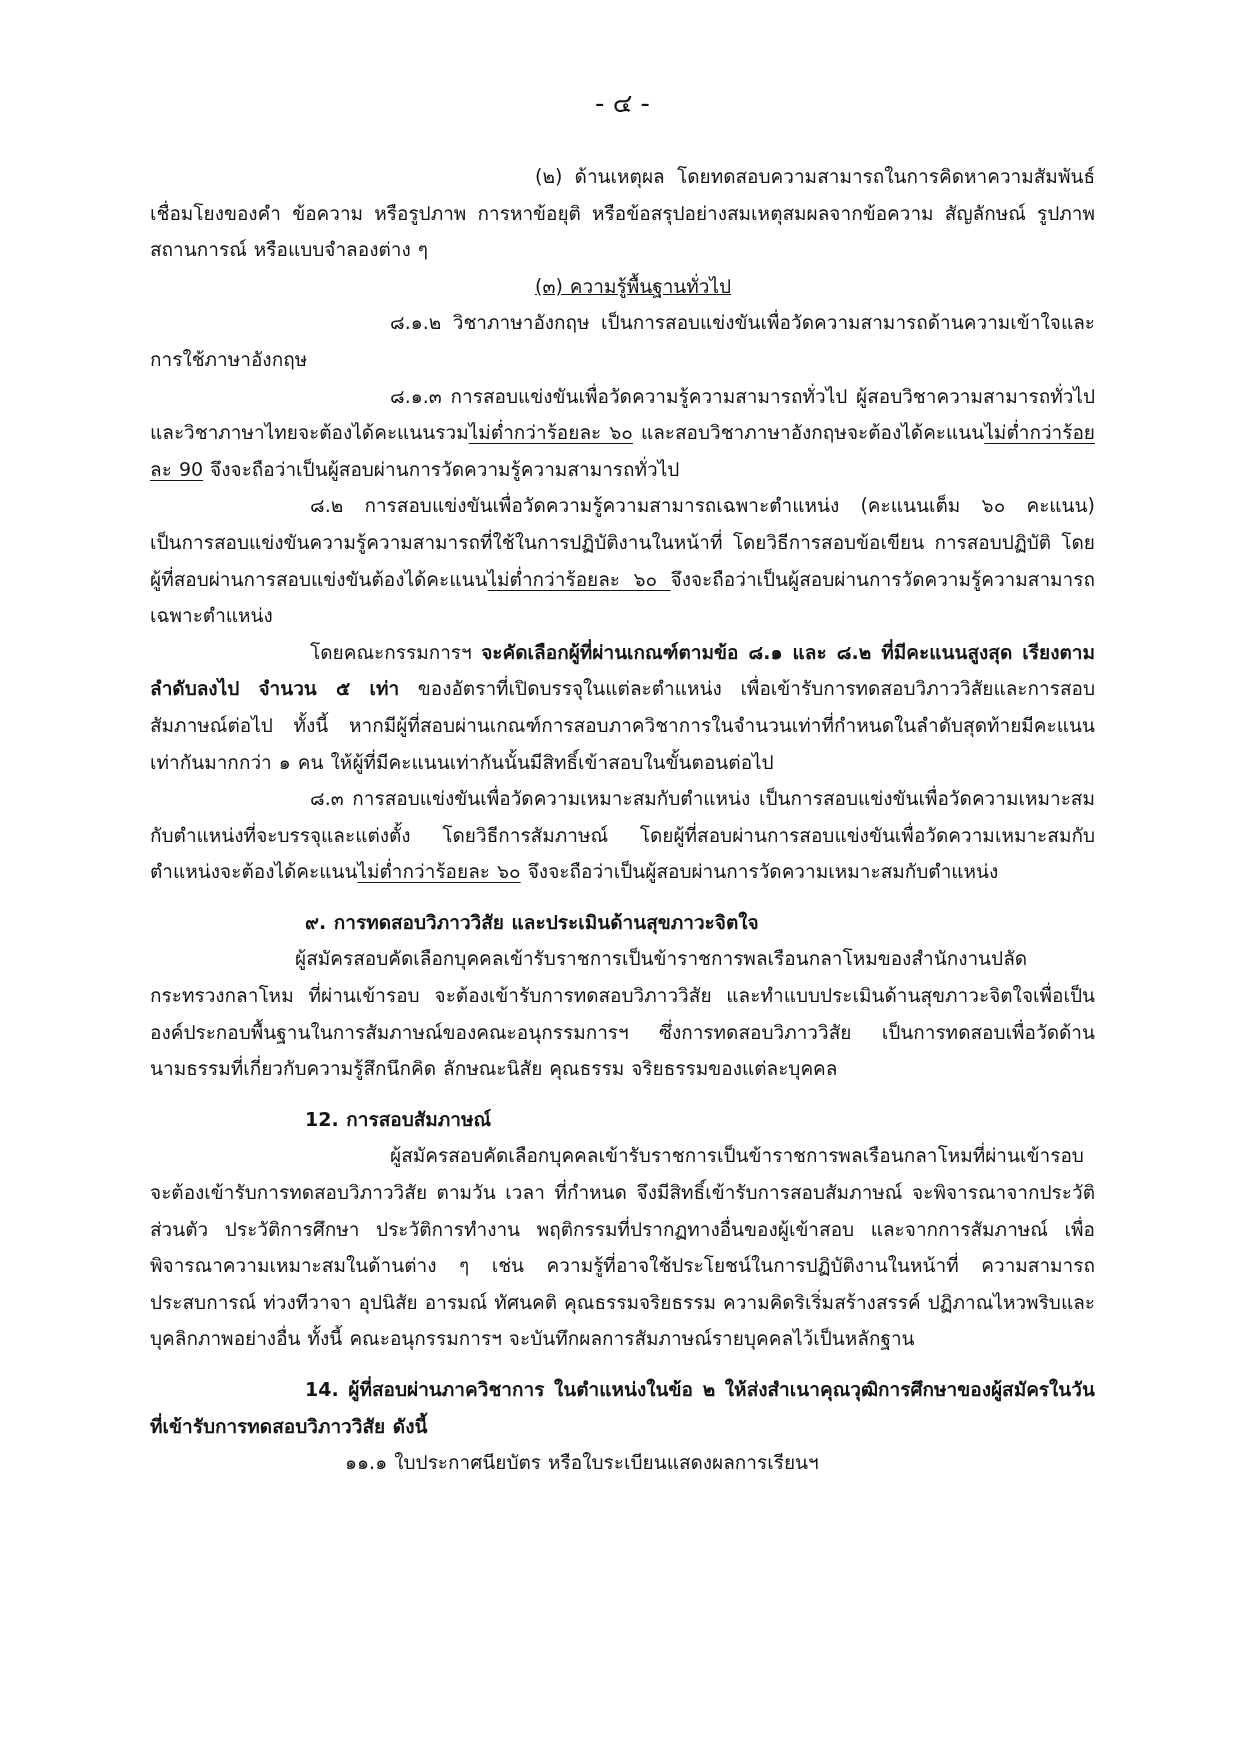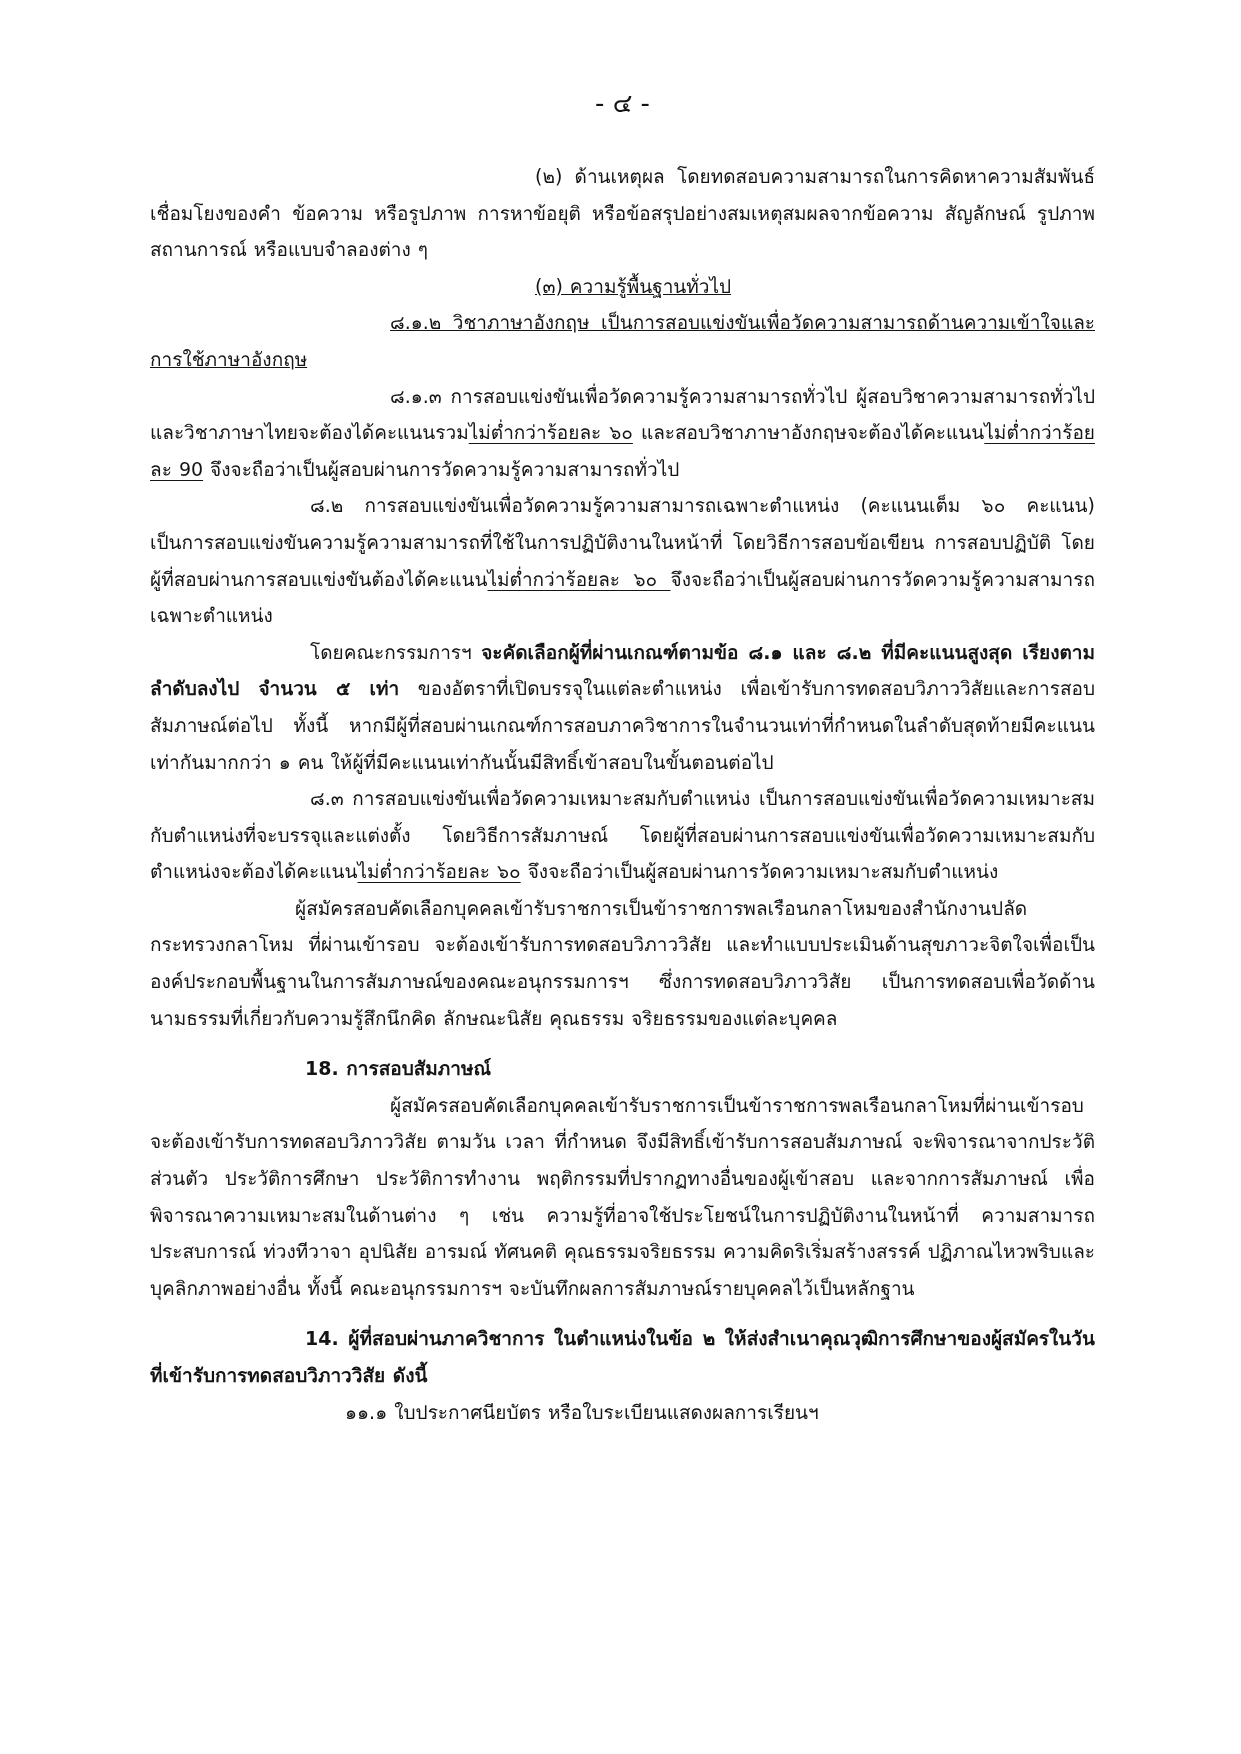--- a/index.html
+++ b/index.html
@@ -39,25 +39,26 @@
 </style>
 </head>
 <body>
 
 <div class="page">
   <p class="page-number">- ๔ -</p>
 
   <div class="doc-body">
       <p class="para" style="text-indent: 385px;"><span>(๒) ด้านเหตุผล โดยทดสอบความสามารถในการคิดหาความสัมพันธ์เชื่อมโยงของคำ ข้อความ หรือรูปภาพ การหาข้อยุติ หรือข้อสรุปอย่างสมเหตุสมผลจากข้อความ สัญลักษณ์ รูปภาพ สถานการณ์ หรือแบบจำลองต่าง ๆ</span></p>
       <p class="para" style="text-indent: 385px; text-decoration: underline;"><span>(๓) ความรู้พื้นฐานทั่วไป</span></p>
-      <p class="para" style="text-indent: 240px; text-decoration: underline;"><span>๘.๑.๒ วิชาภาษาอังกฤษ เป็นการสอบแข่งขันเพื่อวัดความสามารถด้านความเข้าใจและการใช้ภาษาอังกฤษ</span></p>
+      <p class="para" style="text-indent: 240px;"><span>๘.๑.๒ วิชาภาษาอังกฤษ เป็นการสอบแข่งขันเพื่อวัดความสามารถด้านความเข้าใจและการใช้ภาษาอังกฤษ</span></p>
       <p class="para" style="text-indent: 240px;"><span>๘.๑.๓ การสอบแข่งขันเพื่อวัดความรู้ความสามารถทั่วไป ผู้สอบวิชาความสามารถทั่วไป และวิชาภาษาไทยจะต้องได้คะแนนรวม</span><span class="u">ไม่ต่ำกว่าร้อยละ ๖๐</span><span> และสอบวิชาภาษาอังกฤษจะต้องได้คะแนน</span><span class="u">ไม่ต่ำกว่าร้อยละ 90</span><span> จึงจะถือว่าเป็นผู้สอบผ่านการวัดความรู้ความสามารถทั่วไป</span></p>
       <p class="para" style="text-indent: 160px;"><span>๘.๒ การสอบแข่งขันเพื่อวัดความรู้ความสามารถเฉพาะตำแหน่ง (คะแนนเต็ม ๖๐ คะแนน) เป็นการสอบแข่งขันความรู้ความสามารถที่ใช้ในการปฏิบัติงานในหน้าที่ โดยวิธีการสอบข้อเขียน การสอบปฏิบัติ โดยผู้ที่สอบผ่านการสอบแข่งขันต้องได้คะแนน</span><span class="u">ไม่ต่ำกว่าร้อยละ ๖๐ </span><span>จึงจะถือว่าเป็นผู้สอบผ่านการวัดความรู้ความสามารถเฉพาะตำแหน่ง</span></p>
       <p class="para" style="text-indent: 160px;"><span>โดยคณะกรรมการฯ </span><span class="b">จะคัดเลือกผู้ที่ผ่านเกณฑ์ตามข้อ ๘.๑ และ ๘.๒ ที่มีคะแนนสูงสุด เรียงตามลำดับลงไป จำนวน ๕ เท่า</span><span> ของอัตราที่เปิดบรรจุในแต่ละตำแหน่ง เพื่อเข้ารับการทดสอบวิภาววิสัยและการสอบสัมภาษณ์ต่อไป ทั้งนี้ หากมีผู้ที่สอบผ่านเกณฑ์การสอบภาควิชาการในจำนวนเท่าที่กำหนดในลำดับสุดท้ายมีคะแนนเท่ากันมากกว่า ๑ คน ให้ผู้ที่มีคะแนนเท่ากันนั้นมีสิทธิ์เข้าสอบในขั้นตอนต่อไป</span></p>
       <p class="para" style="text-indent: 160px;"><span>๘.๓ การสอบแข่งขันเพื่อวัดความเหมาะสมกับตำแหน่ง เป็นการสอบแข่งขันเพื่อวัดความเหมาะสมกับตำแหน่งที่จะบรรจุและแต่งตั้ง โดยวิธีการสัมภาษณ์ โดยผู้ที่สอบผ่านการสอบแข่งขันเพื่อวัดความเหมาะสมกับตำแหน่งจะต้องได้คะแนน</span><span class="u">ไม่ต่ำกว่าร้อยละ ๖๐</span><span> จึงจะถือว่าเป็นผู้สอบผ่านการวัดความเหมาะสมกับตำแหน่ง</span></p>
+      <p class="para space-before" style="text-indent: 155px;"><span class="b">๙. การทดสอบวิภาววิสัย และประเมินด้านสุขภาวะจิตใจ</span></p>
       <p class="para" style="text-indent: 145px;"><span>ผู้สมัครสอบคัดเลือกบุคคลเข้ารับราชการเป็นข้าราชการพลเรือนกลาโหมของสำนักงานปลัดกระทรวงกลาโหม ที่ผ่านเข้ารอบ จะต้องเข้ารับการทดสอบวิภาววิสัย และทำแบบประเมินด้านสุขภาวะจิตใจเพื่อเป็นองค์ประกอบพื้นฐานในการสัมภาษณ์ของคณะอนุกรรมการฯ ซึ่งการทดสอบวิภาววิสัย เป็นการทดสอบเพื่อวัดด้านนามธรรมที่เกี่ยวกับความรู้สึกนึกคิด ลักษณะนิสัย คุณธรรม จริยธรรมของแต่ละบุคคล</span></p>
-      <p class="para space-before" style="text-indent: 155px;"><span class="b">18. การสอบสัมภาษณ์</span></p>
+      <p class="para space-before" style="text-indent: 155px;"><span class="b">12. การสอบสัมภาษณ์</span></p>
       <p class="para" style="text-indent: 240px;"><span>ผู้สมัครสอบคัดเลือกบุคคลเข้ารับราชการเป็นข้าราชการพลเรือนกลาโหมที่ผ่านเข้ารอบจะต้องเข้ารับการทดสอบวิภาววิสัย ตามวัน เวลา ที่กำหนด จึงมีสิทธิ์เข้ารับการสอบสัมภาษณ์ จะพิจารณาจากประวัติส่วนตัว ประวัติการศึกษา ประวัติการทำงาน พฤติกรรมที่ปรากฏทางอื่นของผู้เข้าสอบ และจากการสัมภาษณ์ เพื่อพิจารณาความเหมาะสมในด้านต่าง ๆ เช่น ความรู้ที่อาจใช้ประโยชน์ในการปฏิบัติงานในหน้าที่ ความสามารถ ประสบการณ์ ท่วงทีวาจา อุปนิสัย อารมณ์ ทัศนคติ คุณธรรมจริยธรรม ความคิดริเริ่มสร้างสรรค์ ปฏิภาณไหวพริบและบุคลิกภาพอย่างอื่น ทั้งนี้ คณะอนุกรรมการฯ จะบันทึกผลการสัมภาษณ์รายบุคคลไว้เป็นหลักฐาน</span></p>
       <p class="para space-before" style="text-indent: 155px;"><span class="b">14. ผู้ที่สอบผ่านภาควิชาการ ในตำแหน่งในข้อ ๒ ให้ส่งสำเนาคุณวุฒิการศึกษาของผู้สมัครในวันที่เข้ารับการทดสอบวิภาววิสัย ดังนี้</span></p>
       <p class="para" style="text-indent: 195px;"><span>๑๑.๑ ใบประกาศนียบัตร หรือใบระเบียนแสดงผลการเรียนฯ</span></p>
     </div>
 
 </div>
 
 </body></html>

